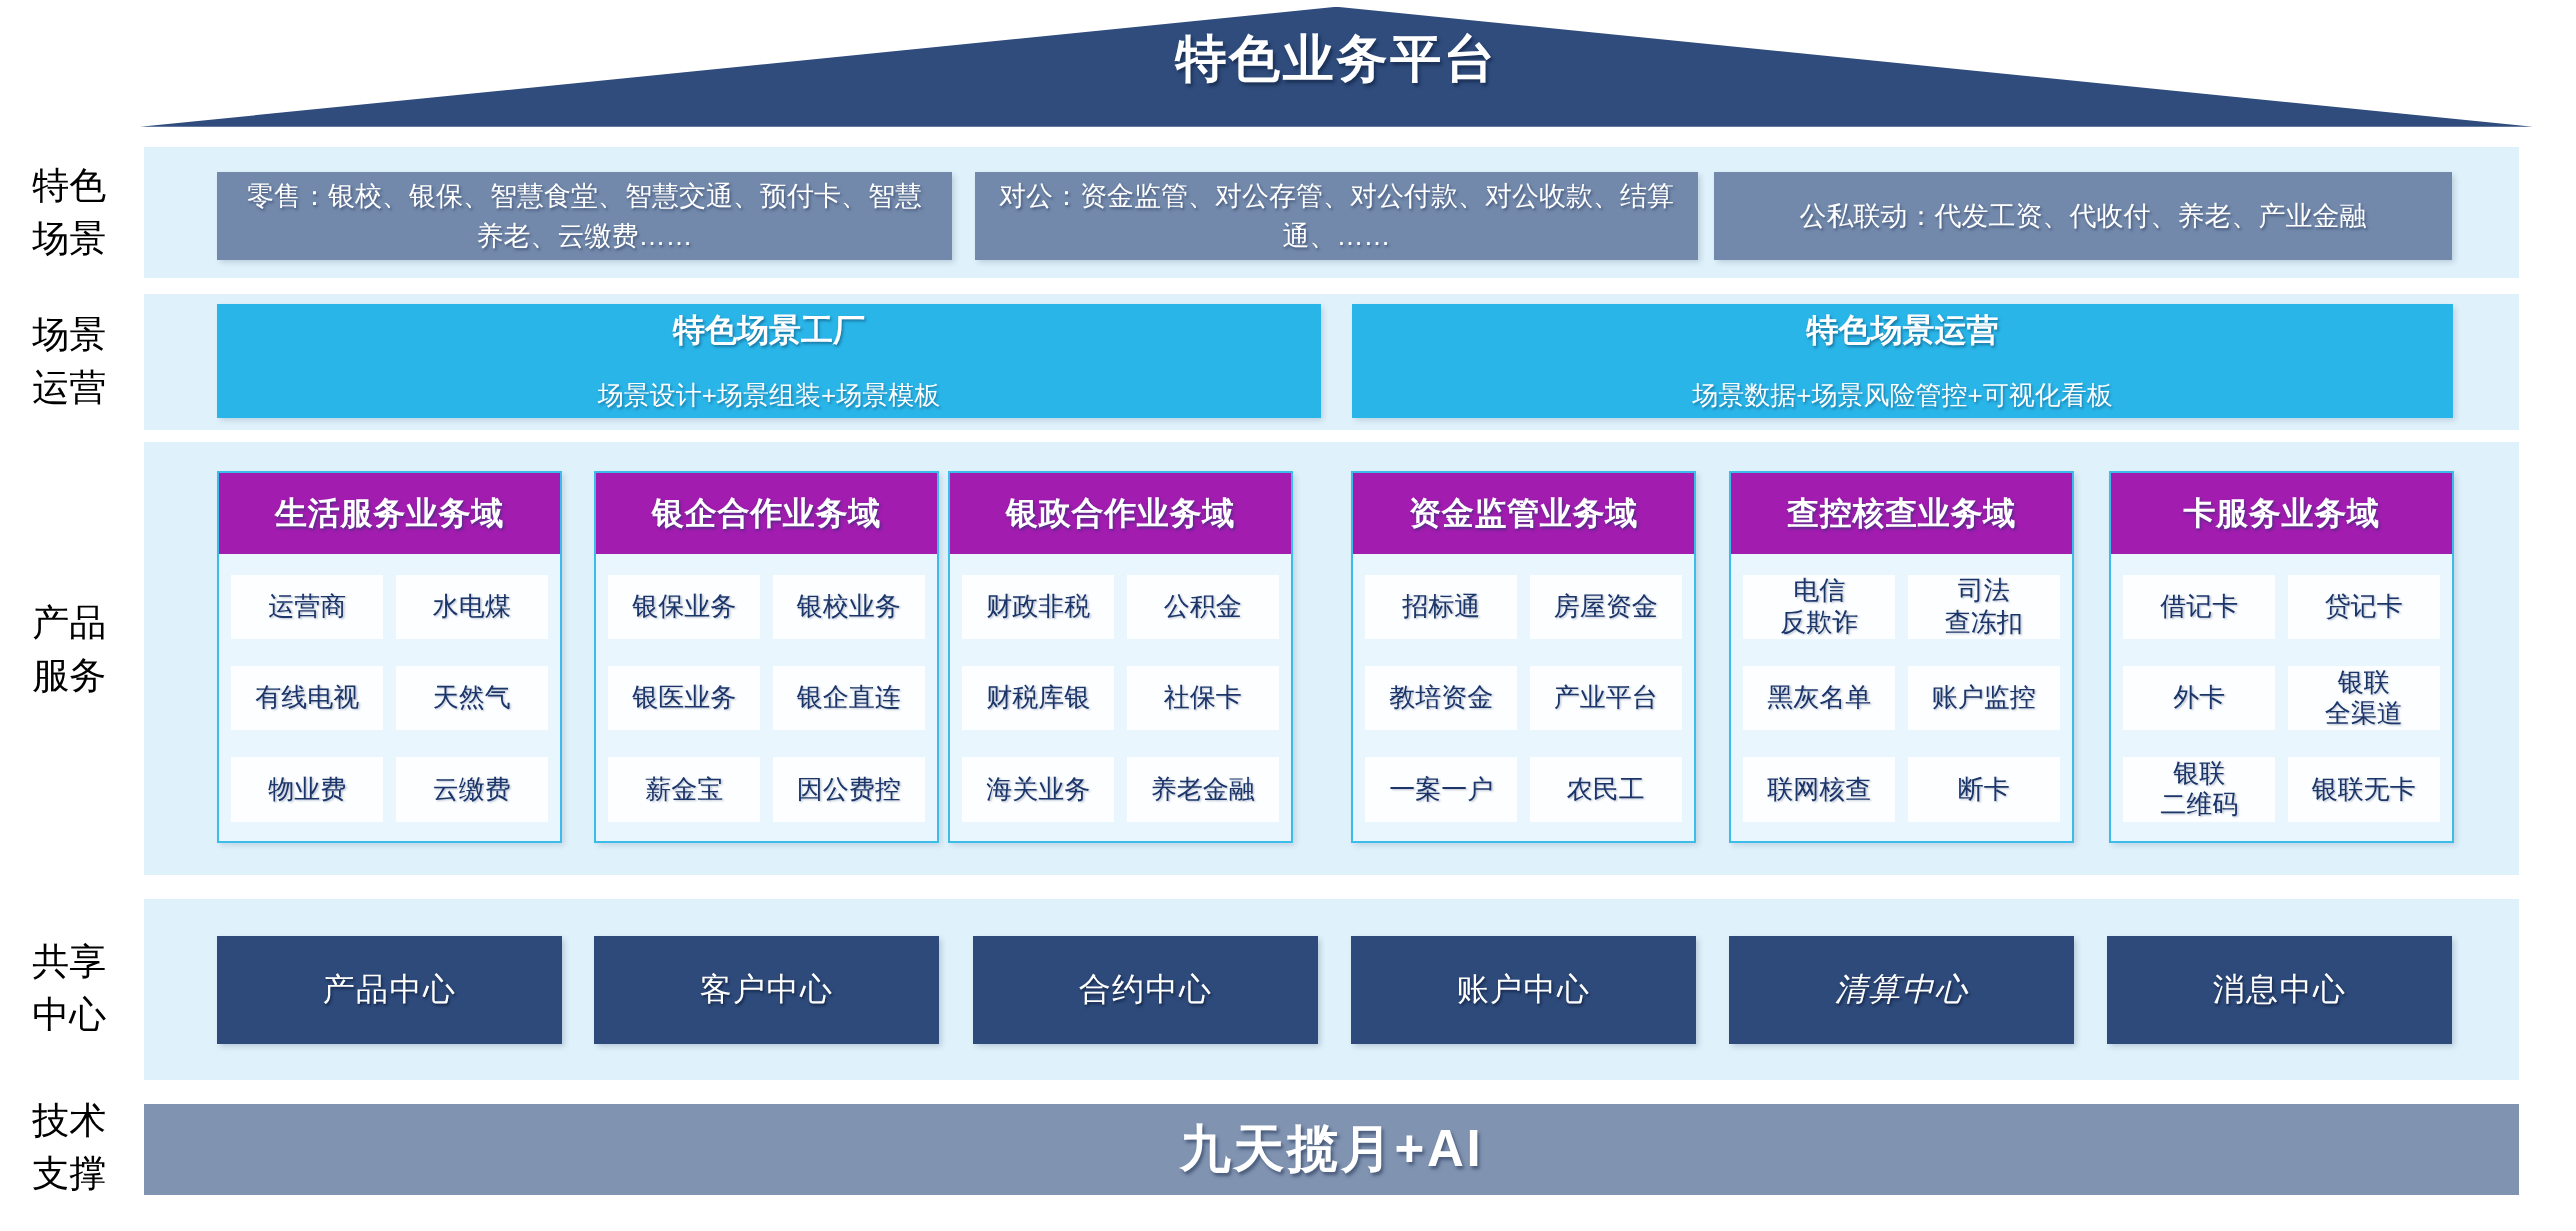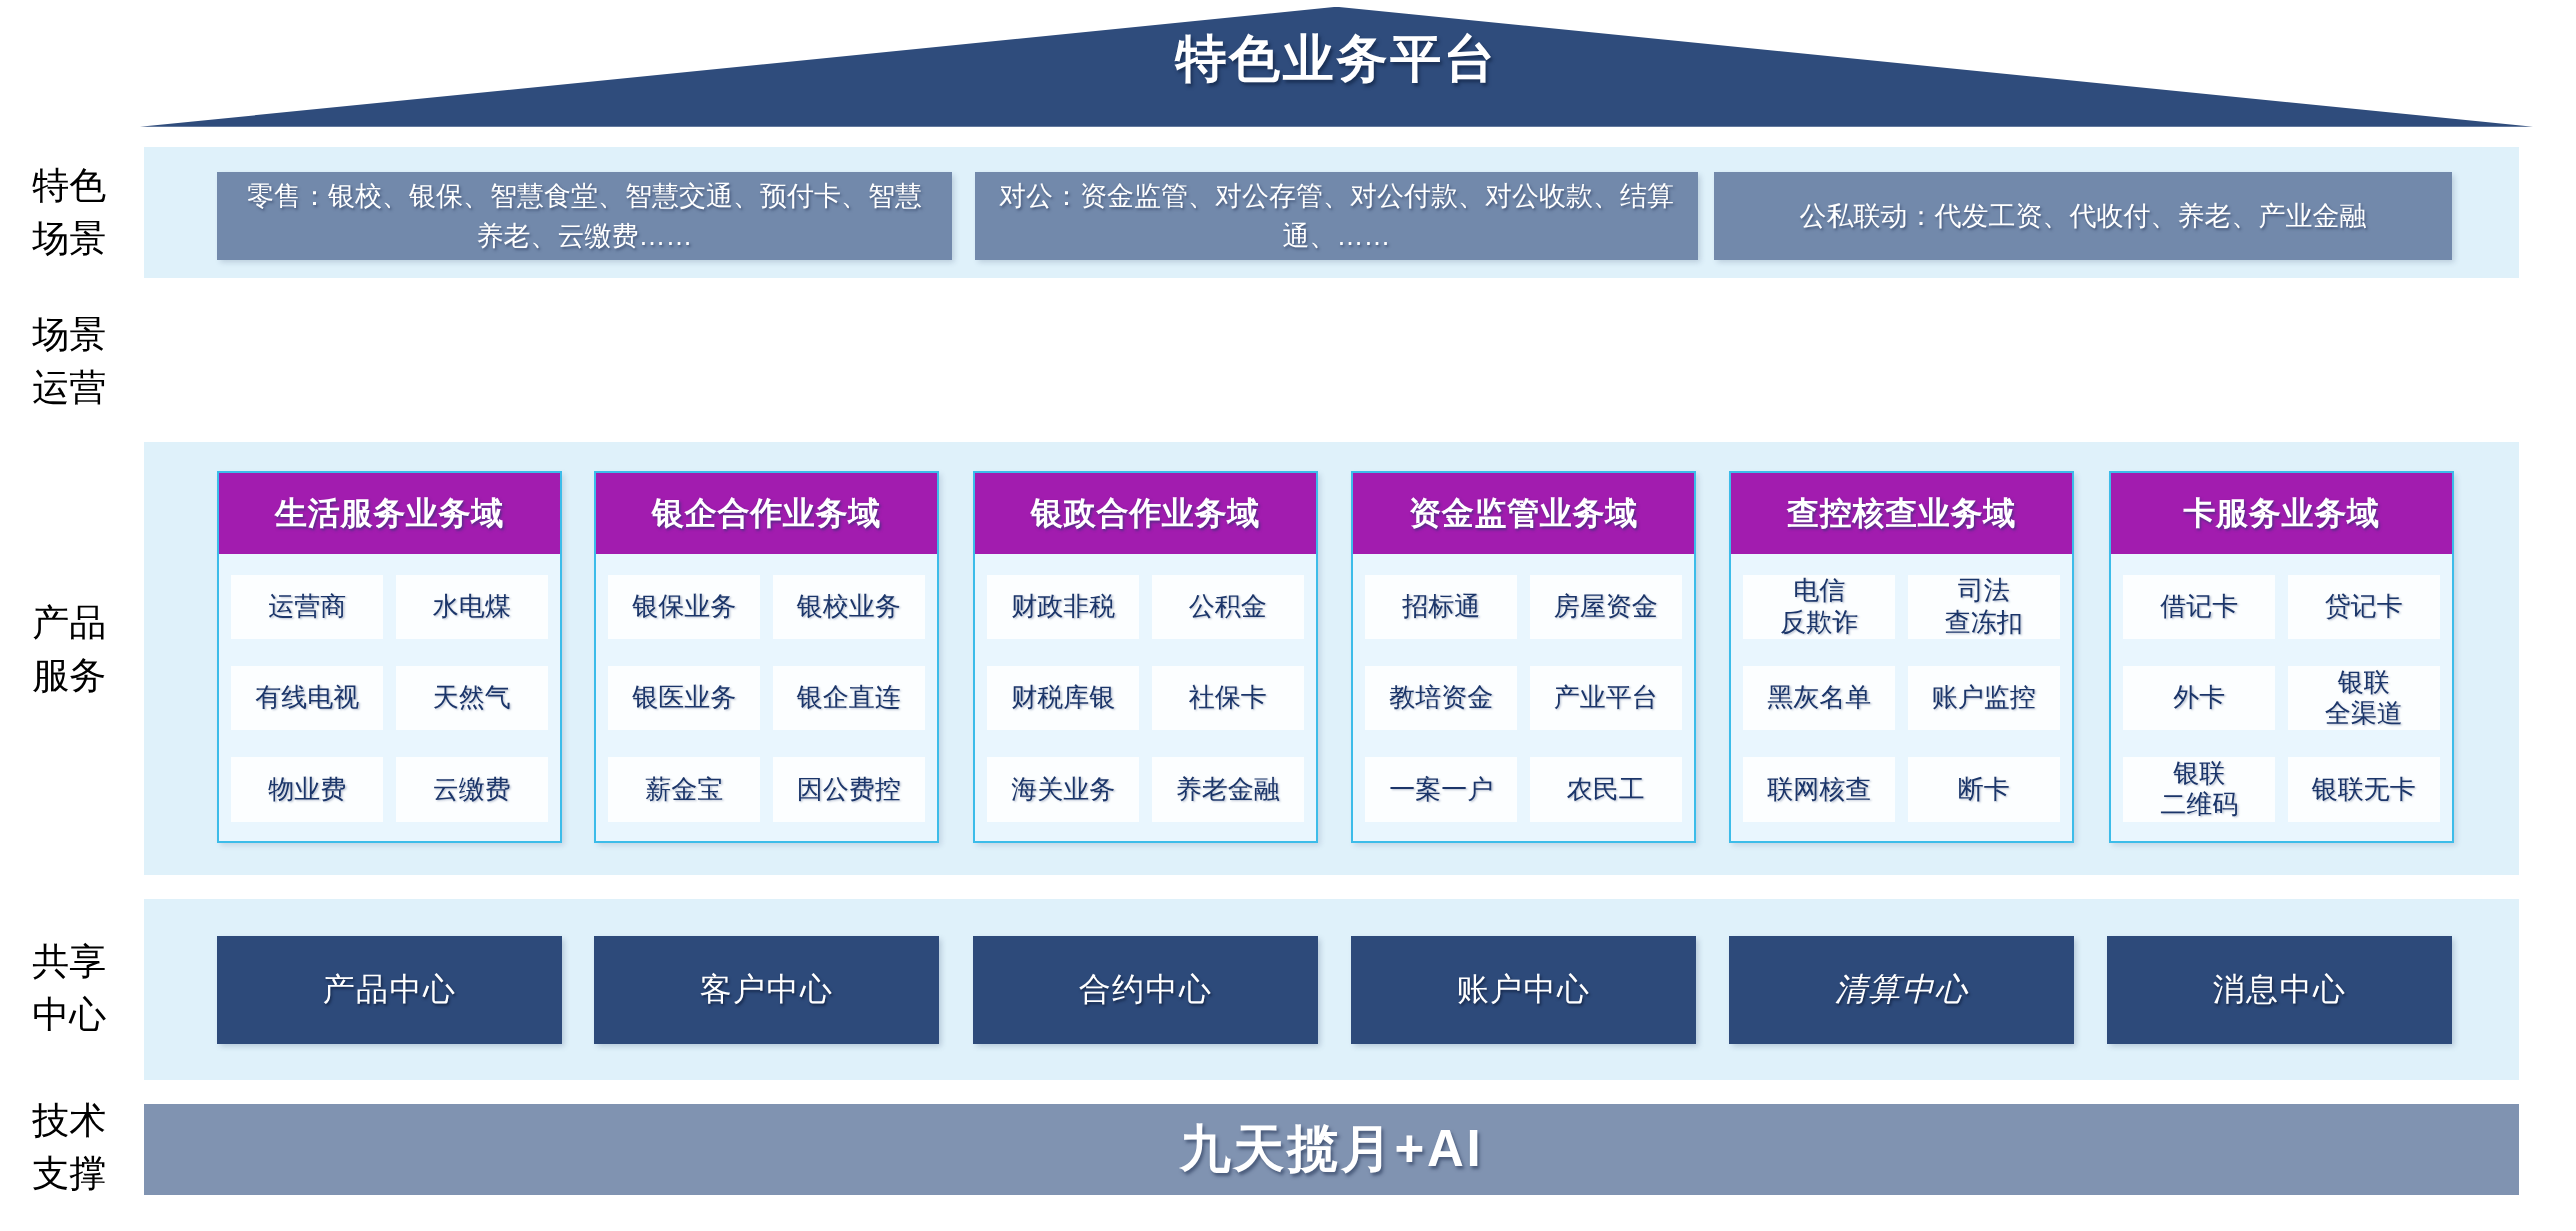--- a/index.html
+++ b/index.html
@@ -53,21 +53,21 @@
   #op-1 { left:73px;  width:1104px; }
   #op-2 { left:1208px; width:1101px; }
   .op-title    { font-size:32px; font-weight:bold; text-shadow:1.4px 2.1px 2.7px rgba(10,60,95,.5); }
   .op-subtitle { font-size:26px; text-shadow:1.4px 2.1px 2.7px rgba(10,60,95,.45); }
   
   .card {
     position:absolute; top:29px; width:345px; height:372px;
     background:#E9F6FE; border:2.1px solid #3CBCE9; box-sizing:border-box;
     box-shadow:2.7px 3.4px 5.5px rgba(60,80,120,.18);
   }
-  #card-0 { left:73px; }  #card-1 { left:450px; }  #card-2 { left:829px; }
+  #card-0 { left:73px; }  #card-1 { left:450px; }  #card-2 { left:804px; }
   #card-3 { left:1207px; } #card-4 { left:1585px; } #card-5 { left:1965px; }
   .card-header {
     height:81px; background:#a21caf; display:flex; align-items:center; justify-content:center;
     color:#ffffff; font-size:32px; font-weight:bold; letter-spacing:0.7px;
     text-shadow:1.4px 2.1px 2.7px rgba(10,60,95,.5);
   }
   .card-body {
     height:288px; box-sizing:border-box; padding:20.5px 12.3px;
     display:grid; grid-template-columns:1fr 1fr; grid-auto-rows:1fr; gap:27px 12.3px;
   }
@@ -113,20 +113,30 @@
 中心</div>
   <div class="side-label" style="top:1095px;">技术
 支撑</div>
 
   <div class="band" id="band-scenes">
     <div class="scene-box" id="scene-1">零售：银校、银保、智慧食堂、智慧交通、预付卡、智慧养老、云缴费……</div>
     <div class="scene-box" id="scene-2">对公：资金监管、对公存管、对公付款、对公收款、结算通、……</div>
     <div class="scene-box" id="scene-3">公私联动：代发工资、代收付、养老、产业金融</div>
   </div>
 
+  <div class="band" id="band-ops">
+    <div class="op-box" id="op-1">
+      <div class="op-title">特色场景工厂</div>
+      <div class="op-subtitle">场景设计+场景组装+场景模板</div>
+    </div>
+    <div class="op-box" id="op-2">
+      <div class="op-title">特色场景运营</div>
+      <div class="op-subtitle">场景数据+场景风险管控+可视化看板</div>
+    </div>
+  </div>
 
   <div class="band" id="band-products">
 
     <div class="card" id="card-0">
       <div class="card-header">生活服务业务域</div>
       <div class="card-body">
         <div class="item">运营商</div>
         <div class="item">水电煤</div>
         <div class="item">有线电视</div>
         <div class="item">天然气</div>

